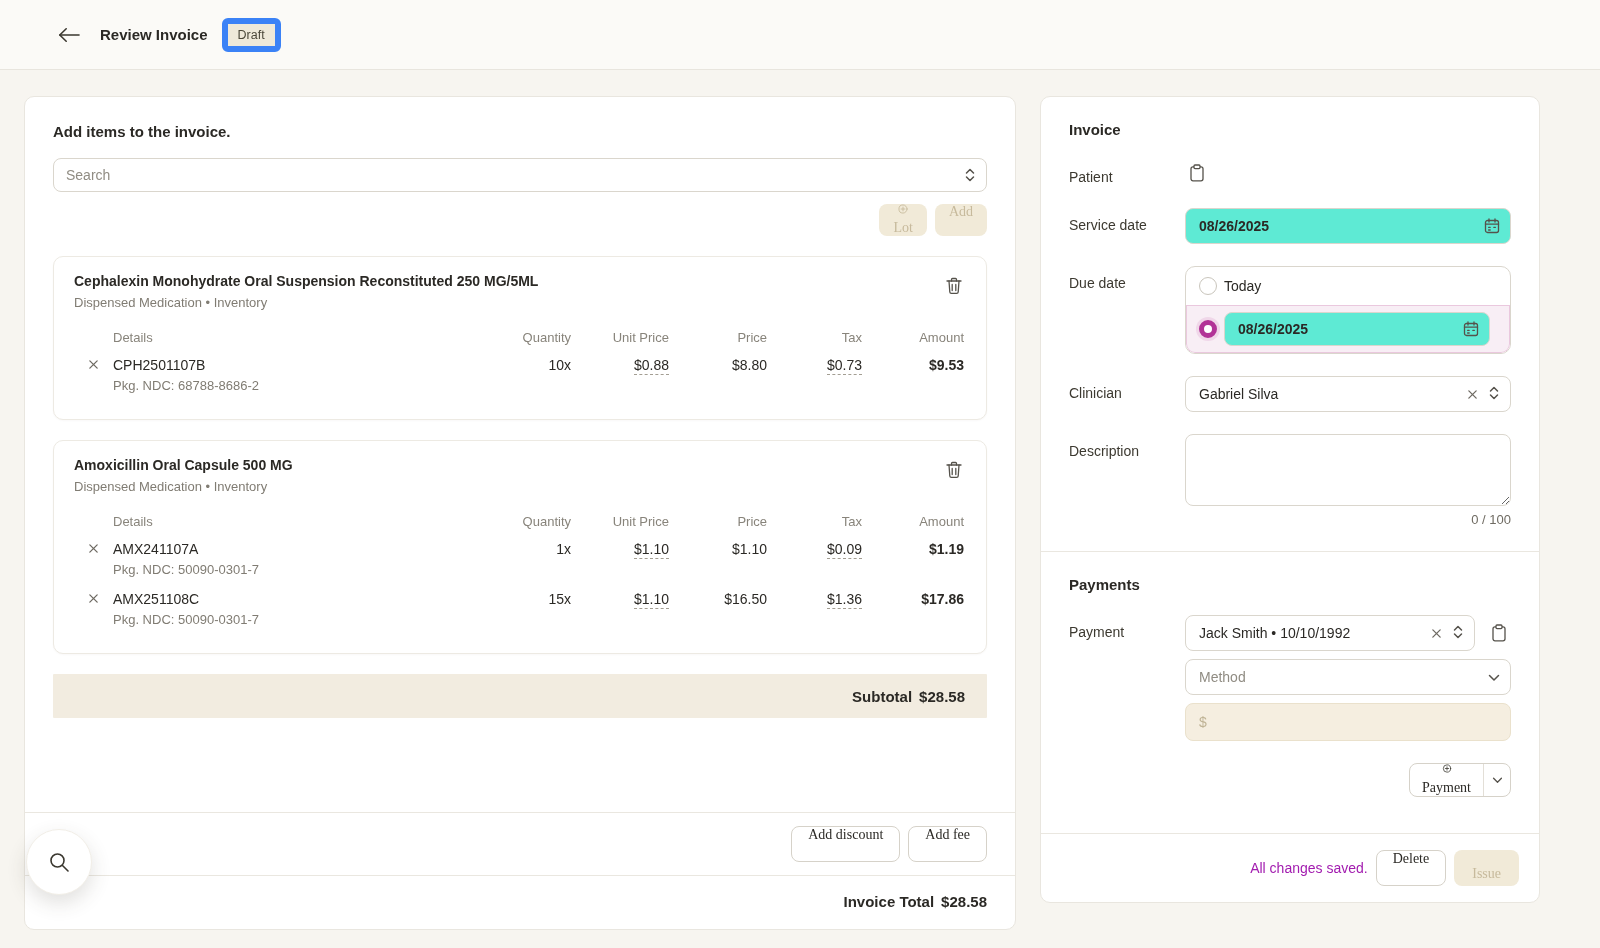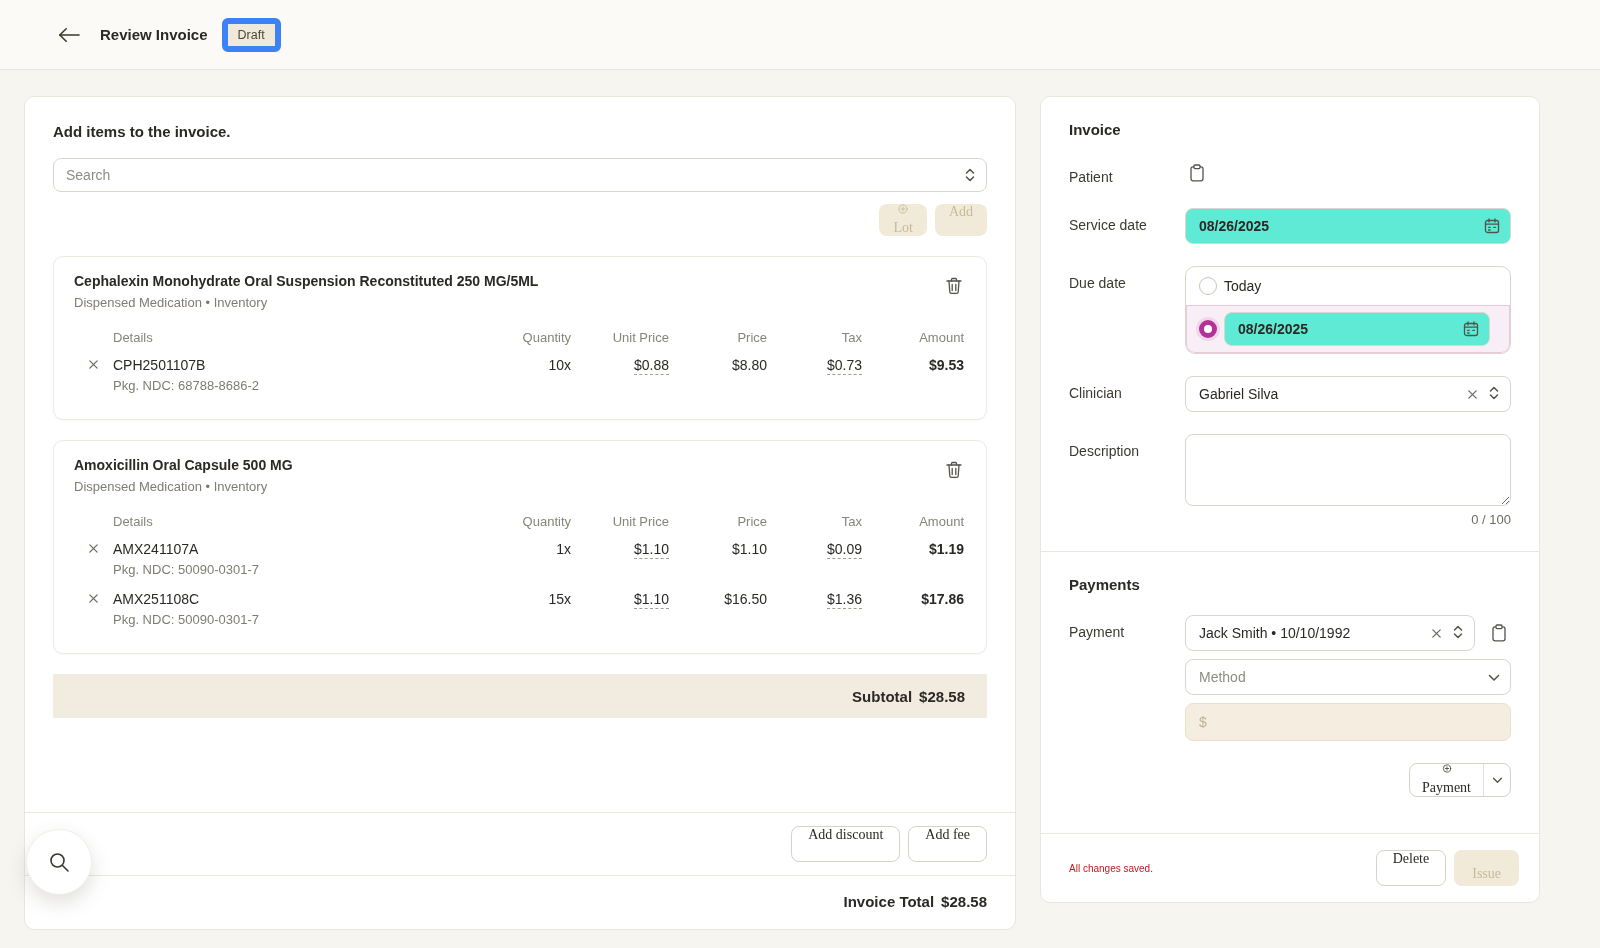--- a/index.html
+++ b/index.html
@@ -73,21 +73,21 @@
   .char-counter { text-align:right; font-size:13px; color:#6f6b62; margin-top:6px; }
   .hr-full { border:none; border-top:1px solid #eae7e0; margin-top:24px; }
   .stack { margin-top:8px; display:flex; }
   .tan-input { width:100%; height:38px; background:#f5eee0; border:1px solid #eae1cc; border-radius:8px; padding:0 13px; font-size:14px; color:#2b2925; }
   .tan-input::placeholder { color:#bfb395; }
   .payment-btn-row { display:flex; justify-content:flex-end; margin-top:22px; }
   .split-btn { display:inline-flex; align-items:stretch; height:34px; border:1px solid #d6d2c9; border-radius:8px; background:#fff; overflow:hidden; }
   .split-main { display:flex; align-items:center; gap:7px; padding:0 12px; background:none; border:none; font-size:14px; color:#2b2925; }
   .split-caret { display:flex; align-items:center; justify-content:center; width:27px; border:none; border-left:1px solid #e3dfd7; background:none; }
   .invoice-footer { margin-top:auto; border-top:1px solid #eae7e0; display:flex; align-items:center; gap:8px; padding:16px 20px 16px 28px; }
-  .footer-status { flex:1; font-size:10px; color:#b91c1c; }
+  .footer-status { flex:1; font-size:14px; color:#a21caf;text-align:right; }
   .btn-disabled { background:#f1ead8; color:#c7ba9c; height:36px; padding:16px 18px; border-radius:8px; border:none; font-size:14px; }
 
   .fab { position:fixed; left:26px; top:829px; width:66px; height:66px; border-radius:50%; background:#fff; border:1px solid #f1eee7; box-shadow:0 8px 20px rgba(70,62,48,.16); display:flex; align-items:center; justify-content:center; z-index:5; }
 </style>
 </head>
 <body>
 
 <header class="topbar">
   <button class="back-btn">
     <svg width="22" height="16" viewBox="0 0 22 16" fill="none" stroke="#3a372f" stroke-width="1.6" stroke-linecap="round" stroke-linejoin="round">

